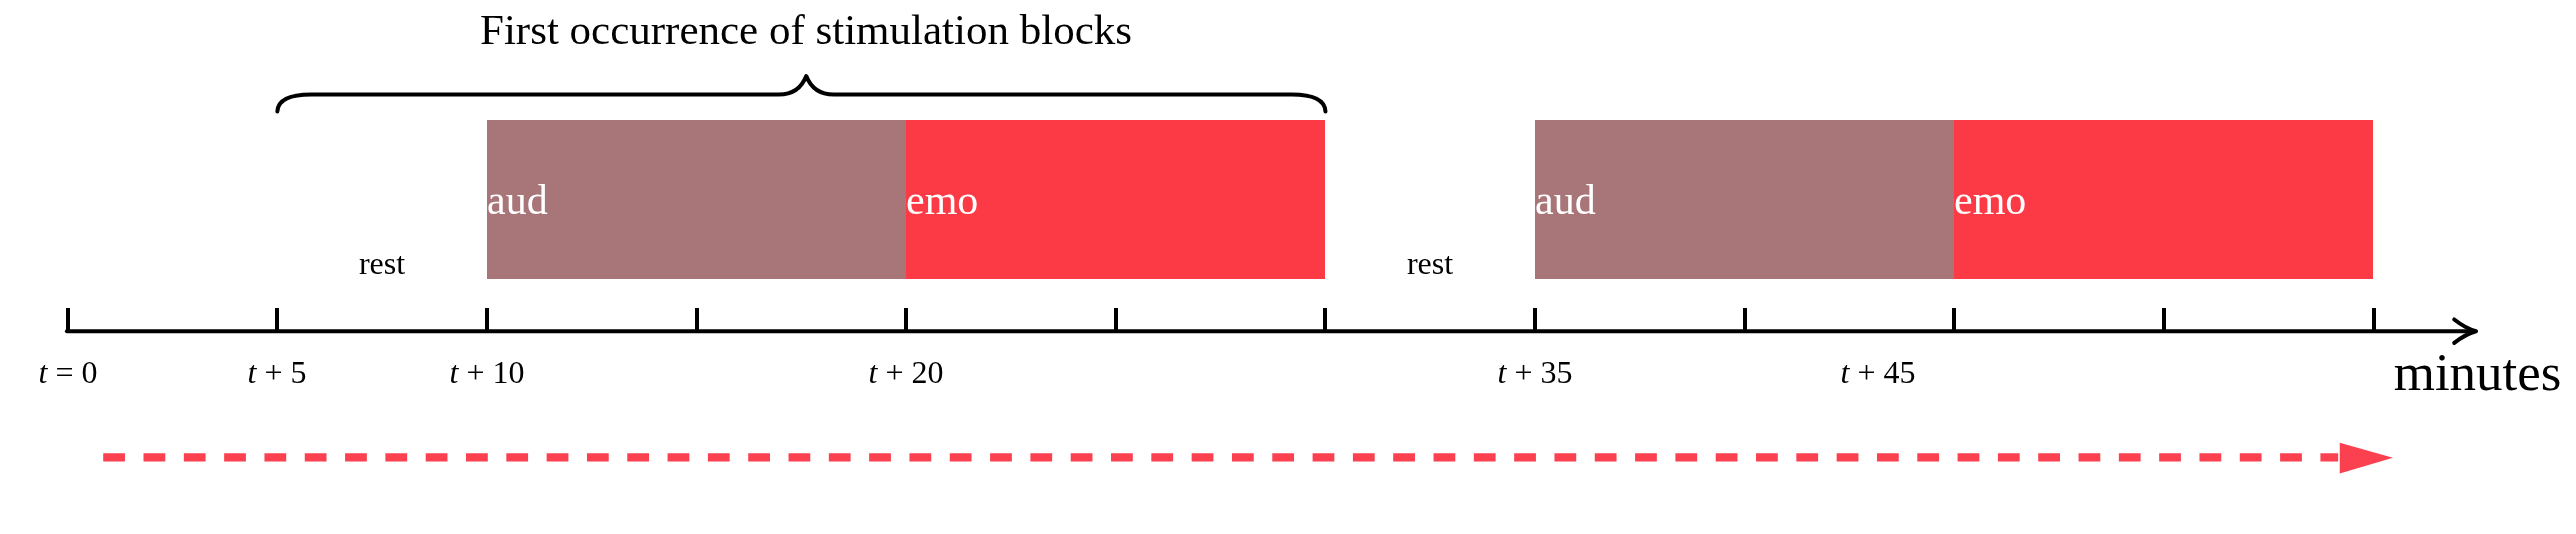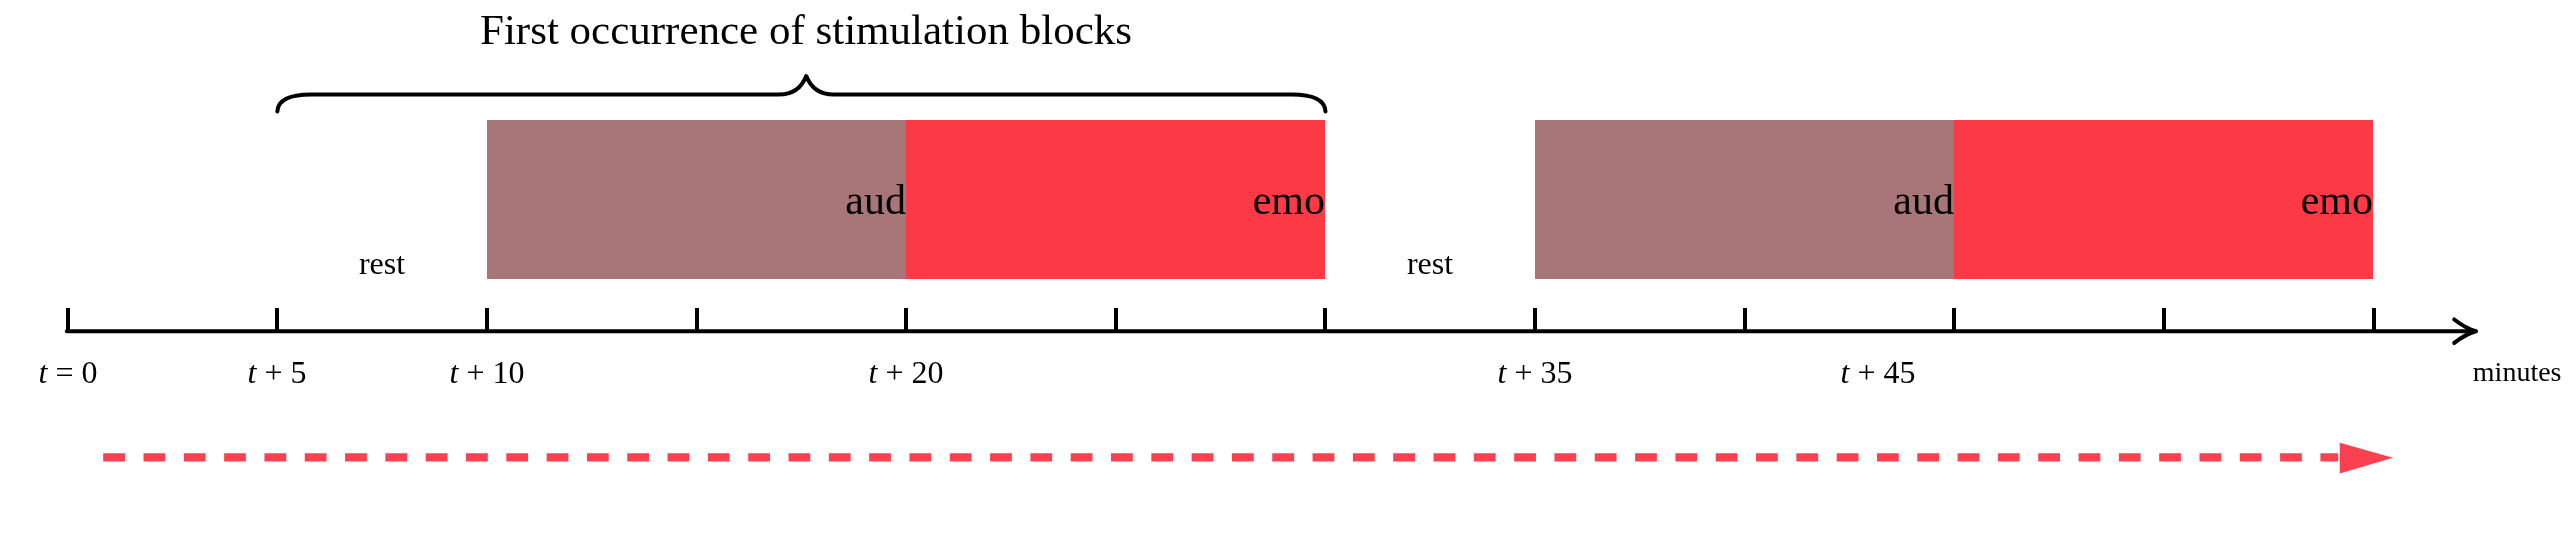--- a/index.html
+++ b/index.html
@@ -39,23 +39,23 @@
     font-size: 43px;
     line-height: 43px;
     white-space: nowrap;
   }
   .block {
     position: absolute;
     top: 120px;
     height: 159px;
     display: flex;
     align-items: center;
-    justify-content: flex-end;
+    justify-content: flex-start;
     font-size: 42px;
-    color: #000000;
+    color: #ffffff;
   }
   .block.aud { background: var(--aud-color, #a87578); }
   .block.emo { background: var(--emo-color, #fc3a46); }
   .rest-label {
     position: absolute;
     top: 243px;
     height: 40px;
     line-height: 40px;
     font-size: 32px;
     text-align: center;
@@ -73,21 +73,21 @@
     top: 352px;
     transform: translateX(-50%);
     font-size: 32px;
     line-height: 40px;
     white-space: nowrap;
   }
   .unit-label {
     position: absolute;
     top: 352px;
     right: 14.5px;
-    font-size: 28px;
+    font-size: 53px;
     line-height: 40px;
     white-space: nowrap;
   }
   .infusion-label {
     position: absolute;
     top: 475px;
     left: 1243px;
     transform: translateX(-50%);
     font-size: 42px;
     line-height: 44px;

